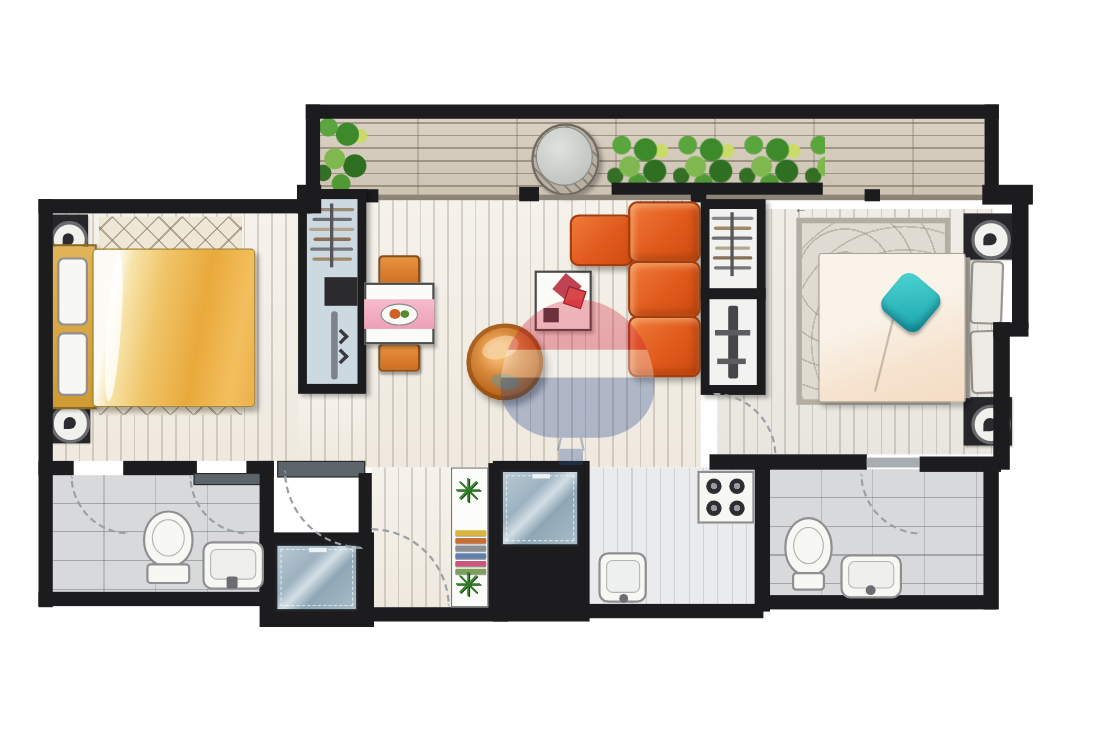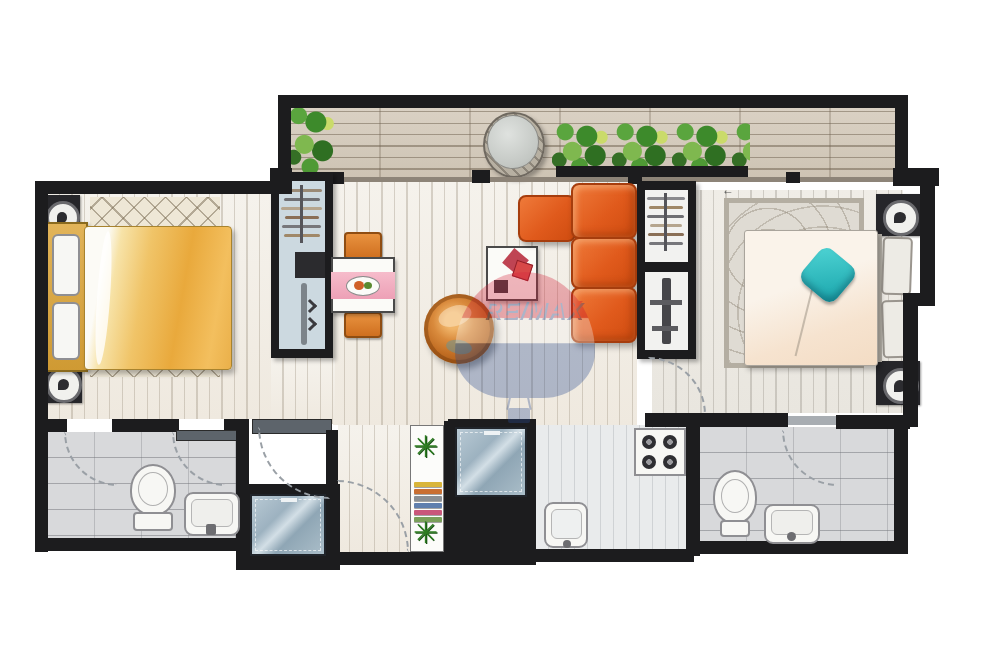--- a/index.html
+++ b/index.html
@@ -267,16 +267,15 @@
   <div class="ab porc" style="left:764px;top:504px;width:56px;height:40px;border-radius:9px;">
     <span class="ab" style="left:5px;top:4px;width:42px;height:25px;border-radius:6px;border:1.5px solid #b5b5b5;background:#efefec;"></span>
     <span class="ab" style="left:21px;top:26px;width:9px;height:9px;border-radius:50%;background:#6d6d71;"></span>
   </div>
 
   <div class="ab" style="left:428px;top:268px;width:210px;height:180px;opacity:.32;z-index:50;pointer-events:none;">
     <span class="ab" style="left:27px;top:4px;width:140px;height:126px;border-radius:70px 70px 52px 52px / 80px 80px 46px 46px;background:linear-gradient(180deg,#d6273d 0%,#c8102e 36%,#f6f6f6 37% 56%,#27498f 57% 100%);"></span>
     <span class="ab" style="left:80px;top:126px;width:2px;height:16px;background:#27498f;transform:rotate(12deg);"></span>
     <span class="ab" style="left:100px;top:126px;width:2px;height:16px;background:#27498f;transform:rotate(-12deg);"></span>
     <span class="ab" style="left:80px;top:140px;width:22px;height:15px;background:#2b4d94;border-radius:2px;"></span>
-    <span class="ab wmtext" style="left:0px;top:28px;width:210px;text-align:center;">RE/MAX</span>
   </div>
 
 </div>
 
 </body></html>

